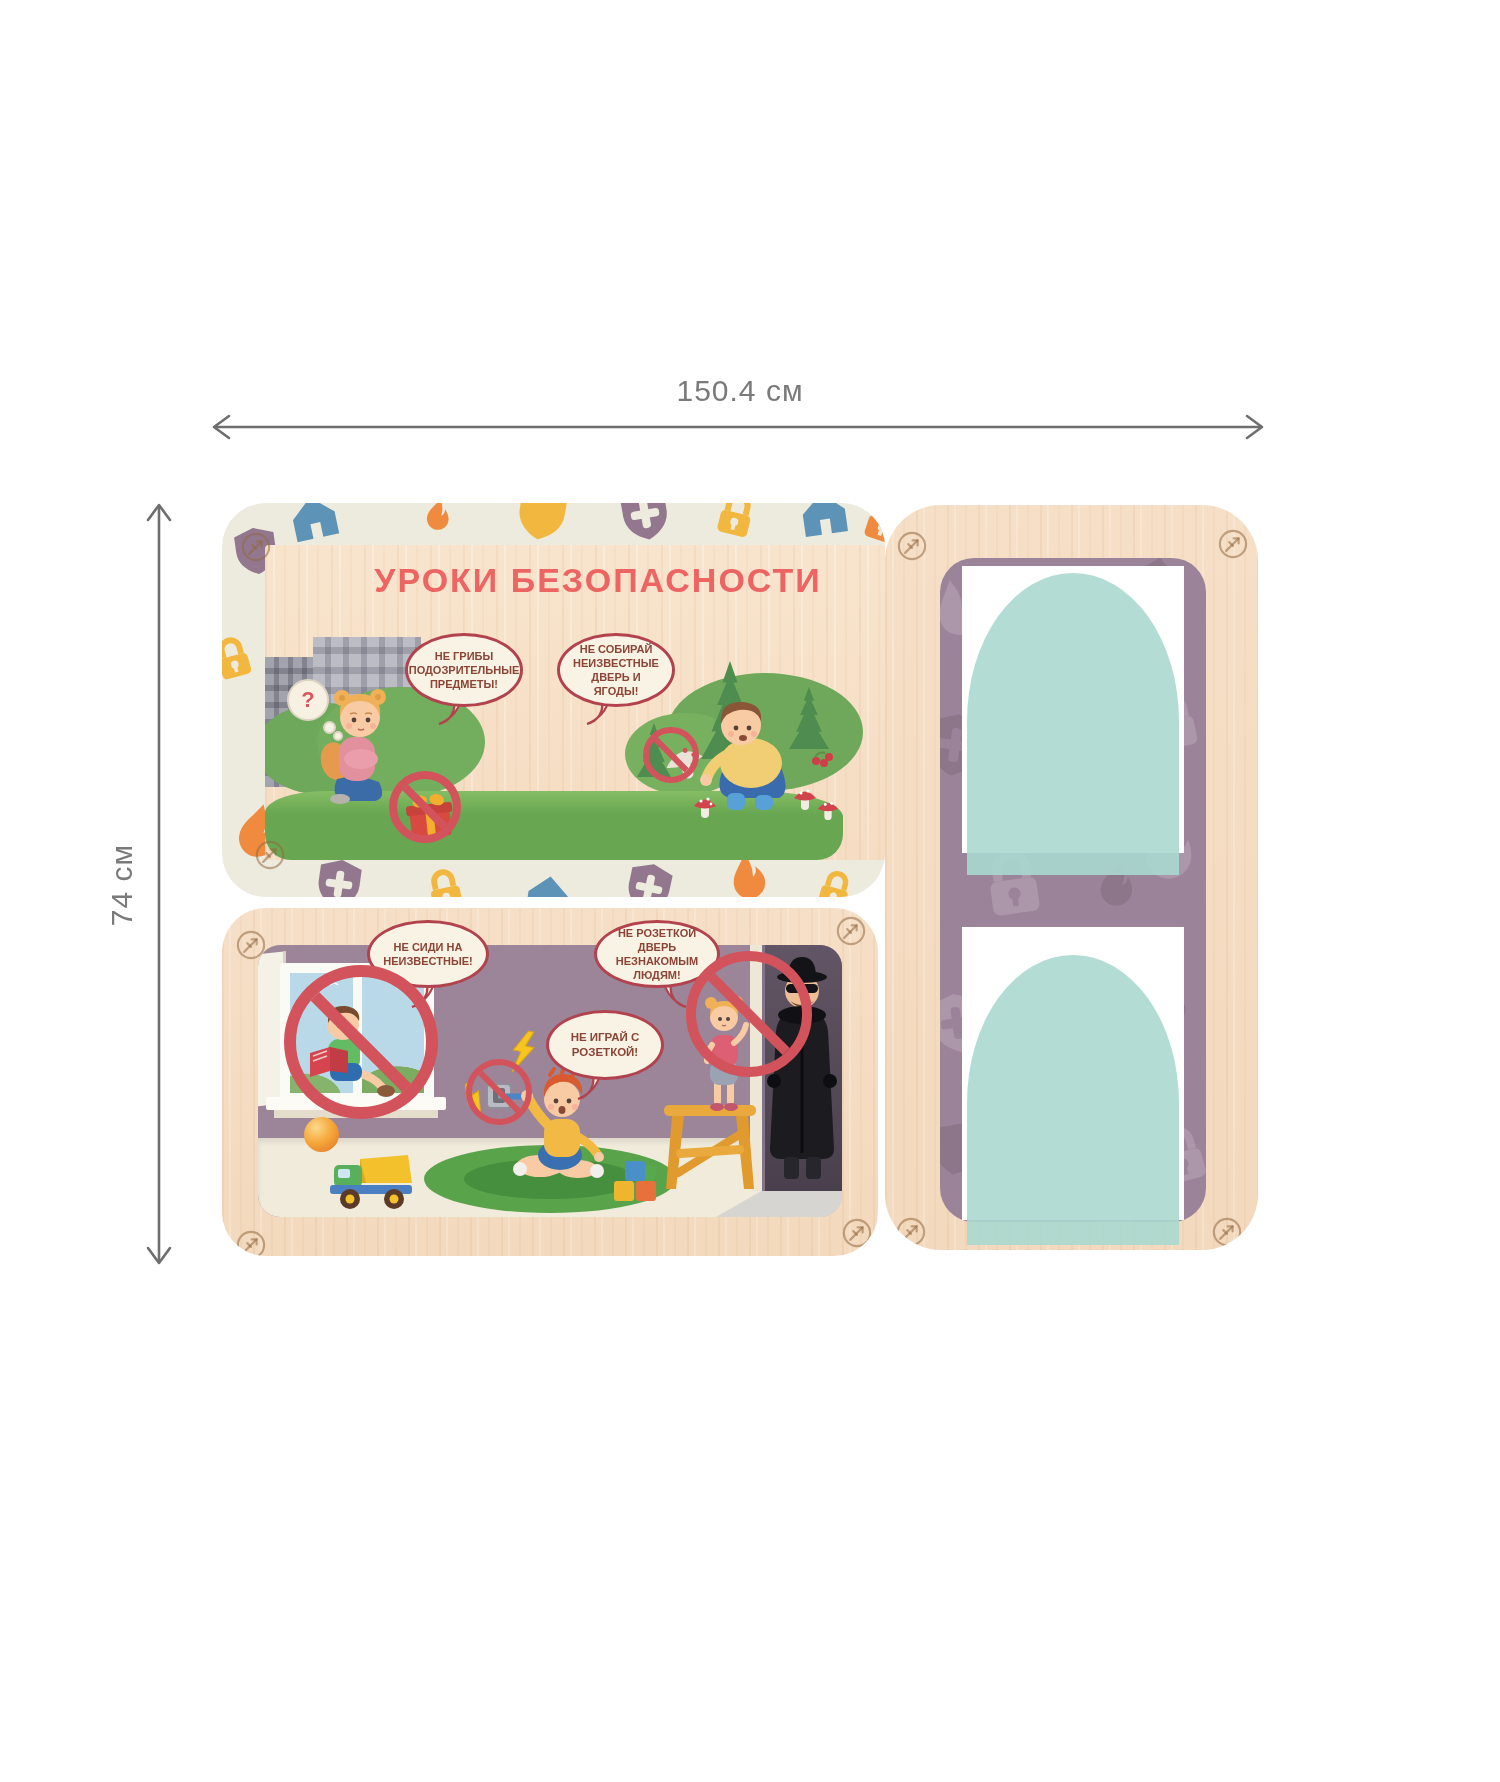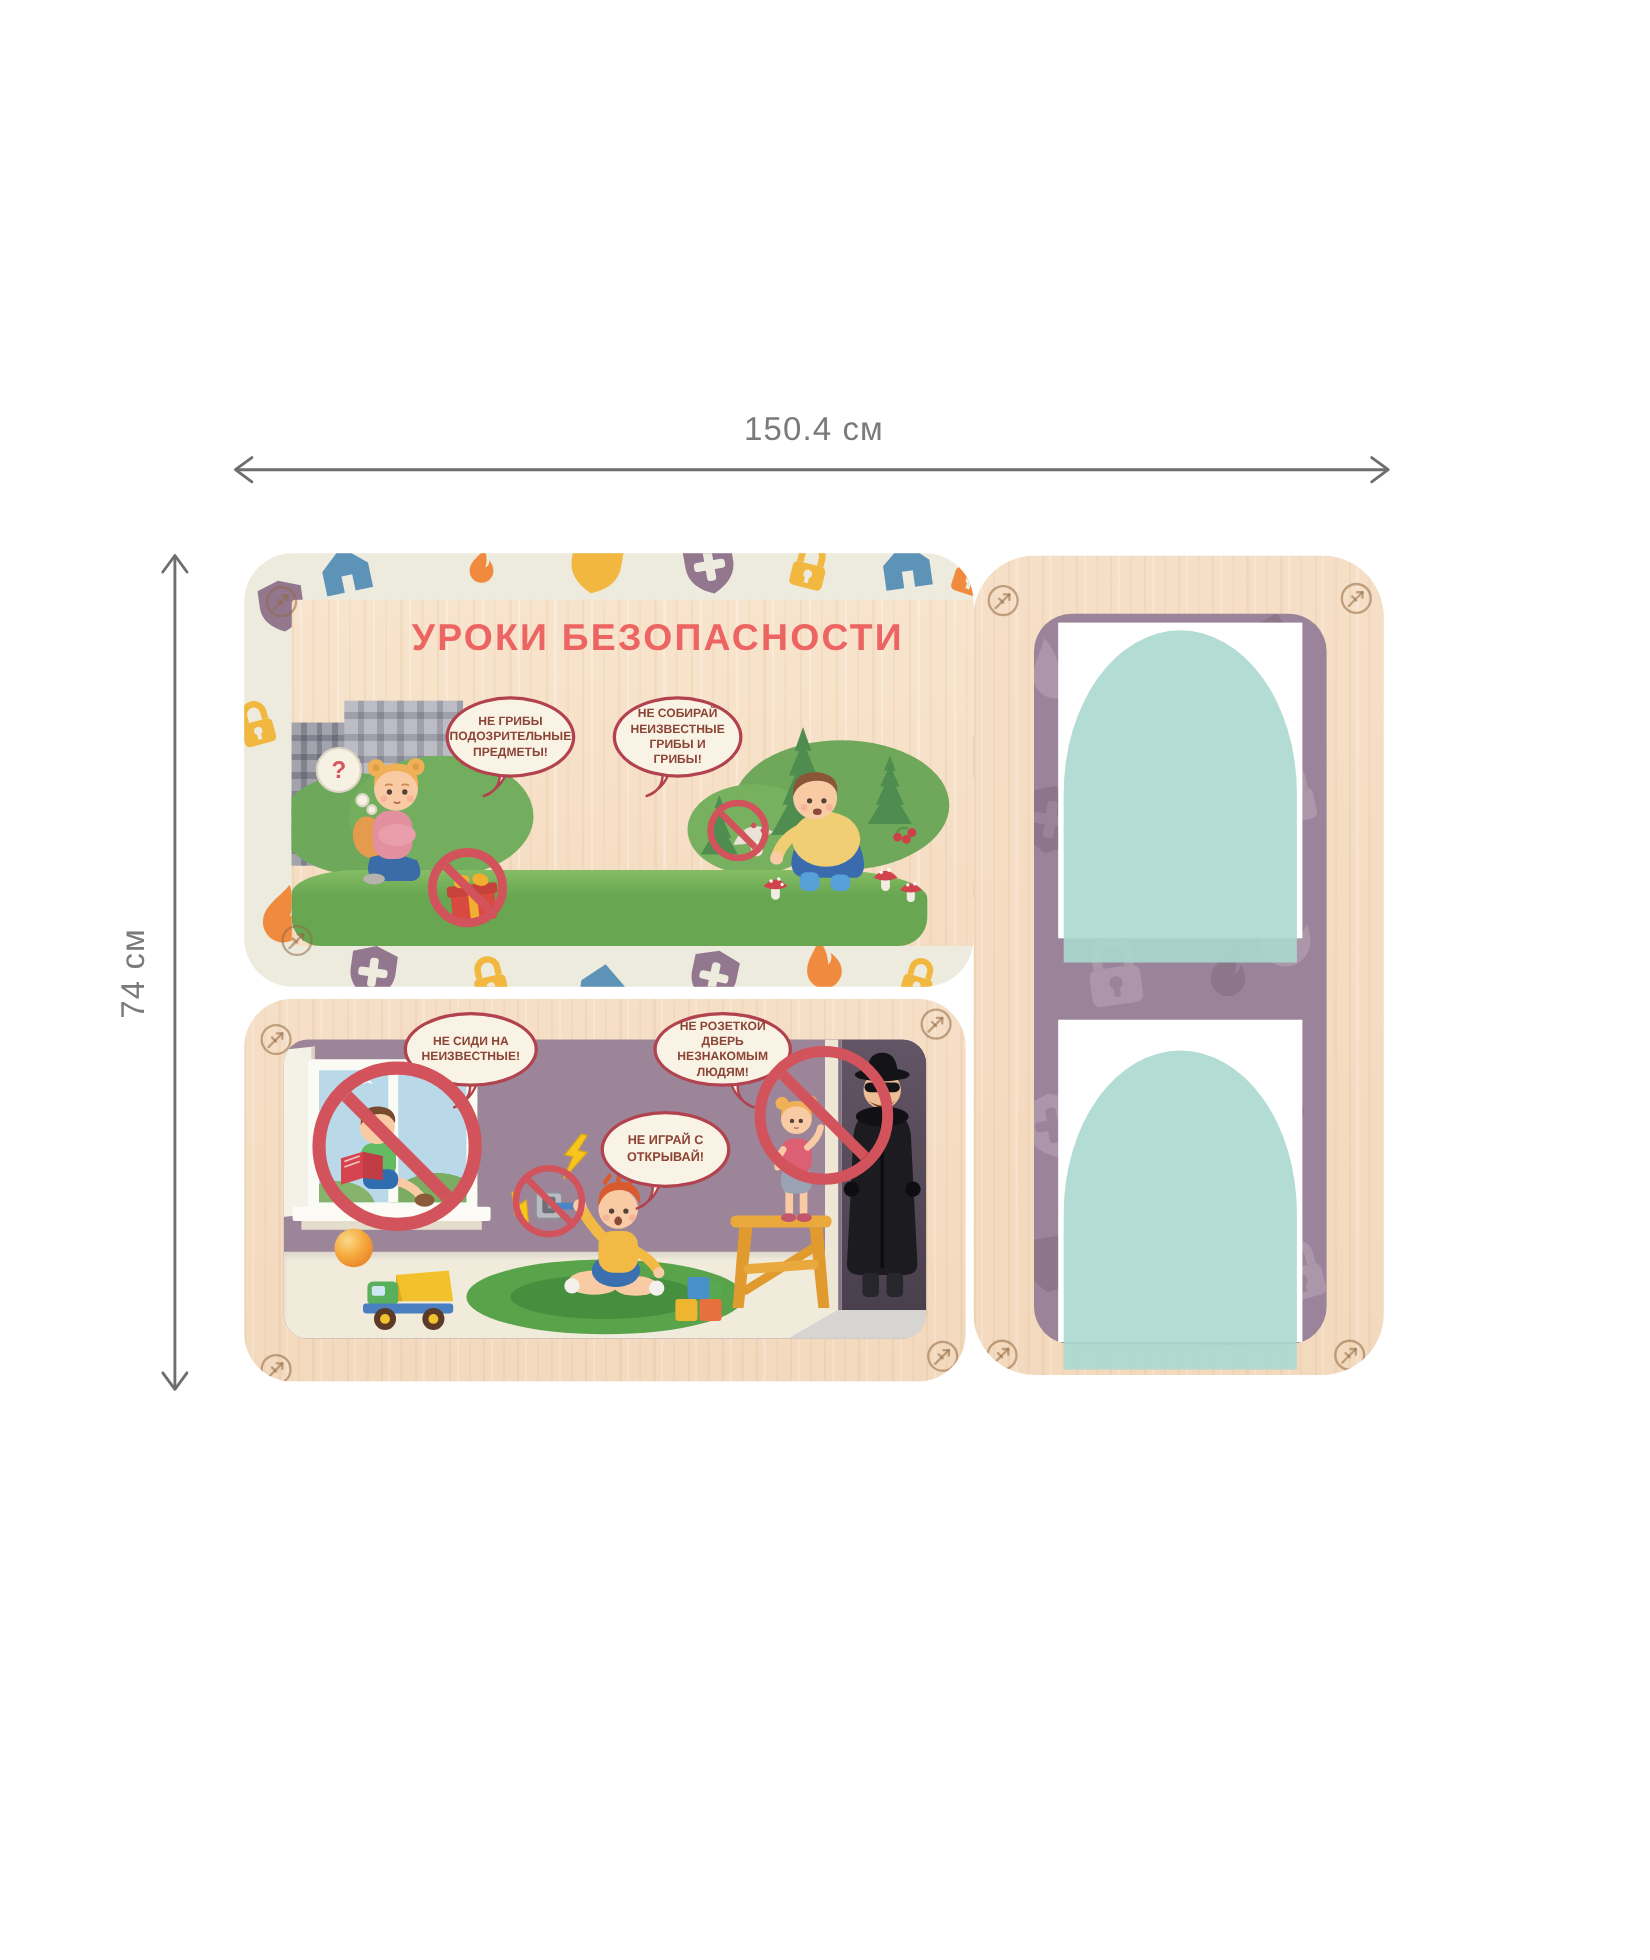--- a/index.html
+++ b/index.html
@@ -330,21 +330,21 @@
       <svg class="abs tail flip" style="left:170px;top:154px;">
           <use href="#ic-tail"></use>
         </svg>
       <div class="abs bubble" style="left:140px;top:88px;width:118px;height:74px;">
         <span>НЕ ГРИБЫ ПОДОЗРИТЕЛЬНЫЕ ПРЕДМЕТЫ!</span>
         </div>
       <svg class="abs tail flip" style="left:318px;top:154px;">
           <use href="#ic-tail"></use>
         </svg>
       <div class="abs bubble" style="left:292px;top:88px;width:118px;height:74px;">
-        <span>НЕ СОБИРАЙ НЕИЗВЕСТНЫЕ ГРИБЫ И ГРИБЫ!</span>
+        <span>НЕ СОБИРАЙ НЕИЗВЕСТНЫЕ ДВЕРЬ И ЯГОДЫ!</span>
         </div>
 
       <svg class="abs scene-item" style="left:428px;top:148px;" width="112" height="122" viewBox="0 0 112 122">
         <path d="M30 76 Q20 102 38 105 L86 105 Q98 100 88 74 Z" fill="#3a6cad"></path>
         <rect x="34" y="100" width="18" height="17" rx="6" fill="#58a0d8"></rect>
         <rect x="62" y="102" width="18" height="15" rx="6" fill="#58a0d8"></rect>
         <ellipse cx="58" cy="70" rx="31" ry="25" fill="#f1ce74"></ellipse>
         <path d="M38 60 Q20 68 14 84" stroke="#f1ce74" stroke-width="11" stroke-linecap="round" fill="none"></path>
         <circle cx="13" cy="87" r="6" fill="#f8cba5"></circle>
         <circle cx="48" cy="32" r="20" fill="#f8cba5"></circle>
@@ -534,21 +534,21 @@
     <svg class="abs tail" style="left:438px;top:74px;">
         <use href="#ic-tail"></use>
       </svg>
     <div class="abs bubble" style="left:372px;top:12px;width:126px;height:68px;">
       <span>НЕ РОЗЕТКОЙ ДВЕРЬ НЕЗНАКОМЫМ ЛЮДЯМ!</span>
       </div>
     <svg class="abs tail flip" style="left:352px;top:166px;">
         <use href="#ic-tail"></use>
       </svg>
     <div class="abs bubble" style="left:324px;top:102px;width:118px;height:70px;font-size:11.5px;">
-      <span>НЕ ИГРАЙ С ОТКРЫВАЙ!</span>
+      <span>НЕ ИГРАЙ С РОЗЕТКОЙ!</span>
       </div>
 
     <svg class="abs screw" style="left:14px;top:22px;">
         <use href="#ic-screw"></use>
       </svg>
     <svg class="abs screw" style="left:614px;top:8px;">
         <use href="#ic-screw"></use>
       </svg>
     <svg class="abs screw" style="left:14px;top:322px;">
         <use href="#ic-screw"></use>

